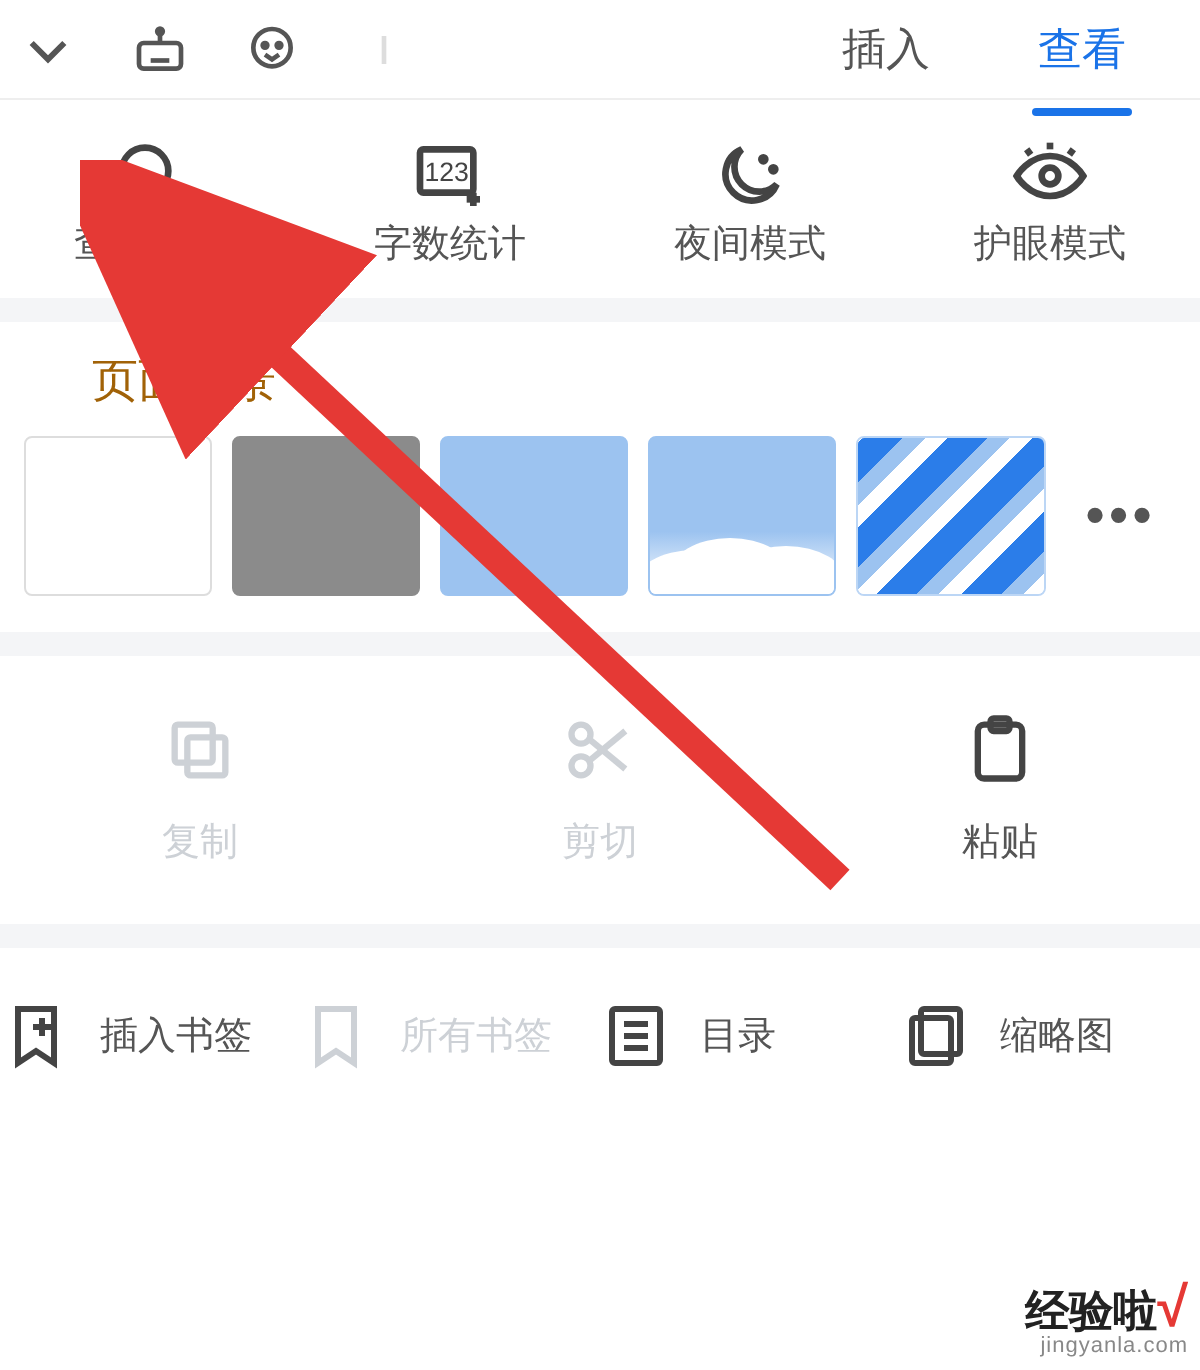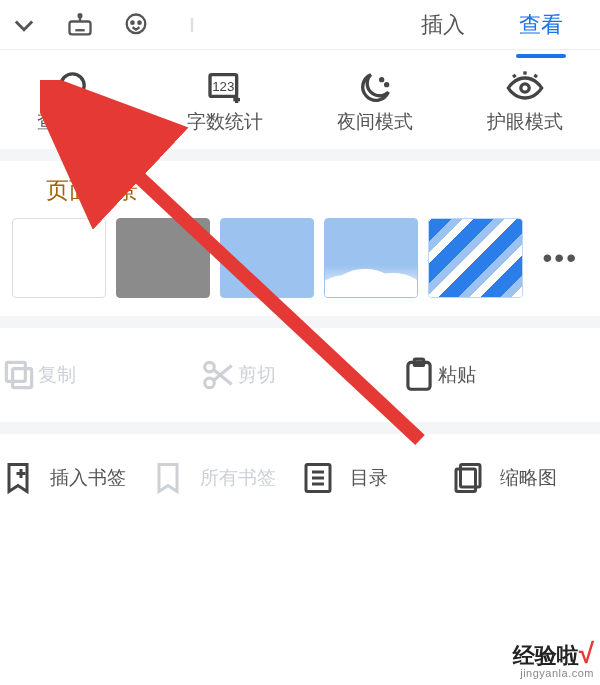--- a/index.html
+++ b/index.html
@@ -40,21 +40,21 @@
     .swatch.blue { background:#9cc3f0; border-color:#9cc3f0;}
     .swatch.cloud { background:linear-gradient(#9cc3f0 60%, #fff 100%); border-color:#9cc3f0;}
     .swatch.cloud::after{ content:""; position:absolute; bottom:-8px; left:10px; width:60px; height:36px; background:#fff; border-radius:50%; box-shadow: 28px 4px 0 #fff, -18px 6px 0 #fff;}
     .swatch.diag { background:#fff; border-color:#bcd6f5;}
     .swatch.diag::before{ content:""; position:absolute; inset:-20px; background:
       repeating-linear-gradient(135deg, #2b7de9 0 14px, #9cc3f0 14px 22px, #fff 22px 30px);
       transform:translate(20px,-20px);
     }
     .more-btn { width:56px; height:80px; display:flex; align-items:center; justify-content:center; font-size:28px; color:#555; letter-spacing:2px;}
     .action-row { display:flex; padding: 28px 0; }
-    .action-item { flex:1; display:flex; flex-direction:row; align-items:center; }
+    .action-item { flex:1; display:flex; flex-direction:column; align-items:center; gap:14px; }
     .action-item .ic { width:38px; height:38px; color:#444; }
     .action-item .lbl { font-size:19px; color:#555; }
     .action-item.disabled .ic, .action-item.disabled .lbl { color:#cdd1d6; }
     .bottom-row { display:flex; padding: 26px 0 28px; }
     .bottom-item { flex:1; display:flex; flex-direction:row; align-items:center; gap:14px; }
     .bottom-item .ic { width:36px; height:36px; color:#444; }
     .bottom-item .lbl { font-size:19px; color:#555; }
     .bottom-item.disabled .ic, .bottom-item.disabled .lbl { color:#cdd1d6; }
     .arrow-overlay { position:absolute; top:80px; left:40px; width:420px; height:380px; pointer-events:none; }
     .watermark {

